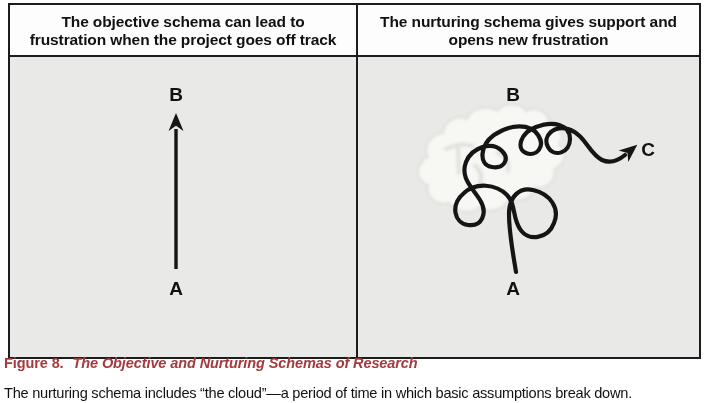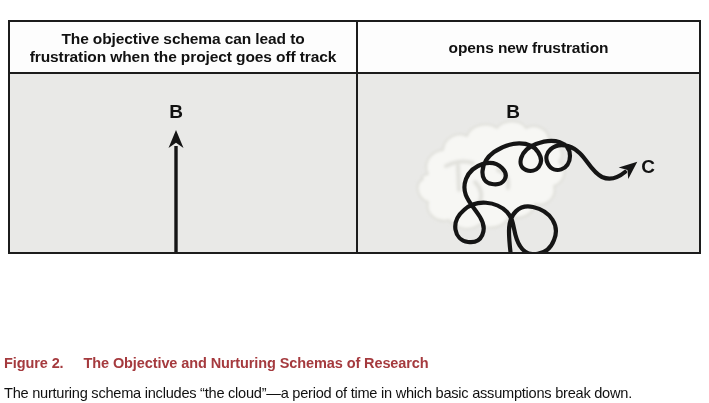--- a/index.html
+++ b/index.html
@@ -8,22 +8,22 @@
     width: 709px; height: 403px;
     position: relative;
     font-family: "Liberation Sans", sans-serif;
     overflow: hidden;
     color: var(--text, #111111);
   }
 
   
   .fig {
     position: absolute;
-    left: 8px; top: 20px;
-    width: 693px; height: 234px;
+    left: 8px; top: 3px;
+    width: 693px; height: 356px;
     border: 2px solid var(--border, #1c1c1c);
     display: grid;
     grid-template-columns: 348px 1fr;
     grid-template-rows: 52px 1fr;
     background: var(--panel-bg, #e9e9e7);
   }
   .hdr {
     background: var(--header-bg, #fdfdfd);
     border-bottom: 2px solid var(--border, #1c1c1c);
     display: flex; flex-direction: column;
@@ -52,39 +52,40 @@
 
   
   .caption { position: absolute; left: 4px; top: 354px; width: 701px; }
   .cap-head {
     color: var(--accent, #a53a3e);
     font-weight: bold;
     font-size: 14.5px;
     line-height: 19px;
     letter-spacing: -0.1px;
   }
-  .cap-title { margin-left: 20px; }
+  .cap-title { margin-left: 9px; font-style: italic; }
   .cap-body {
     color: var(--text, #111111);
     font-size: 14.6px;
     line-height: 18px;
     margin-top: 11px;
     letter-spacing: -0.25px;
   }
 </style>
 </head>
 <body>
 
 <div class="fig">
 
   <div class="hdr col-left">
     <span>The objective schema can lead to</span>
     <span>frustration when the project goes off track</span>
   </div>
   <div class="hdr">
+    <span>The nurturing schema gives support and</span>
     <span>opens new frustration</span>
   </div>
 
   <div class="cell col-left">
     <svg width="346" height="276" viewBox="0 0 346 276">
       <defs>
         <marker id="ah1" markerUnits="userSpaceOnUse" markerWidth="22" markerHeight="18" refX="3" refY="9" orient="auto">
           <path class="ink-fill" d="M19,9 L1,1.5 L6.2,9 L1,16.5 Z"></path>
         </marker>
       </defs>
@@ -152,16 +153,16 @@
            C 253 107 261 103 267 98"></path>
 
       <text class="panel-letter" x="290" y="99">C</text>
       <text class="panel-letter" x="155" y="238">A</text>
     </svg>
   </div>
 </div>
 
 <div class="caption">
   <div class="cap-head">
-    <span>Figure 2.</span><span class="cap-title">The Objective and Nurturing Schemas of Research</span>
+    <span>Figure 8.</span><span class="cap-title">The Objective and Nurturing Schemas of Research</span>
   </div>
   <div class="cap-body">The nurturing schema includes “the cloud”—a period of time in which basic assumptions break down.</div>
 </div>
 
 </body></html>

